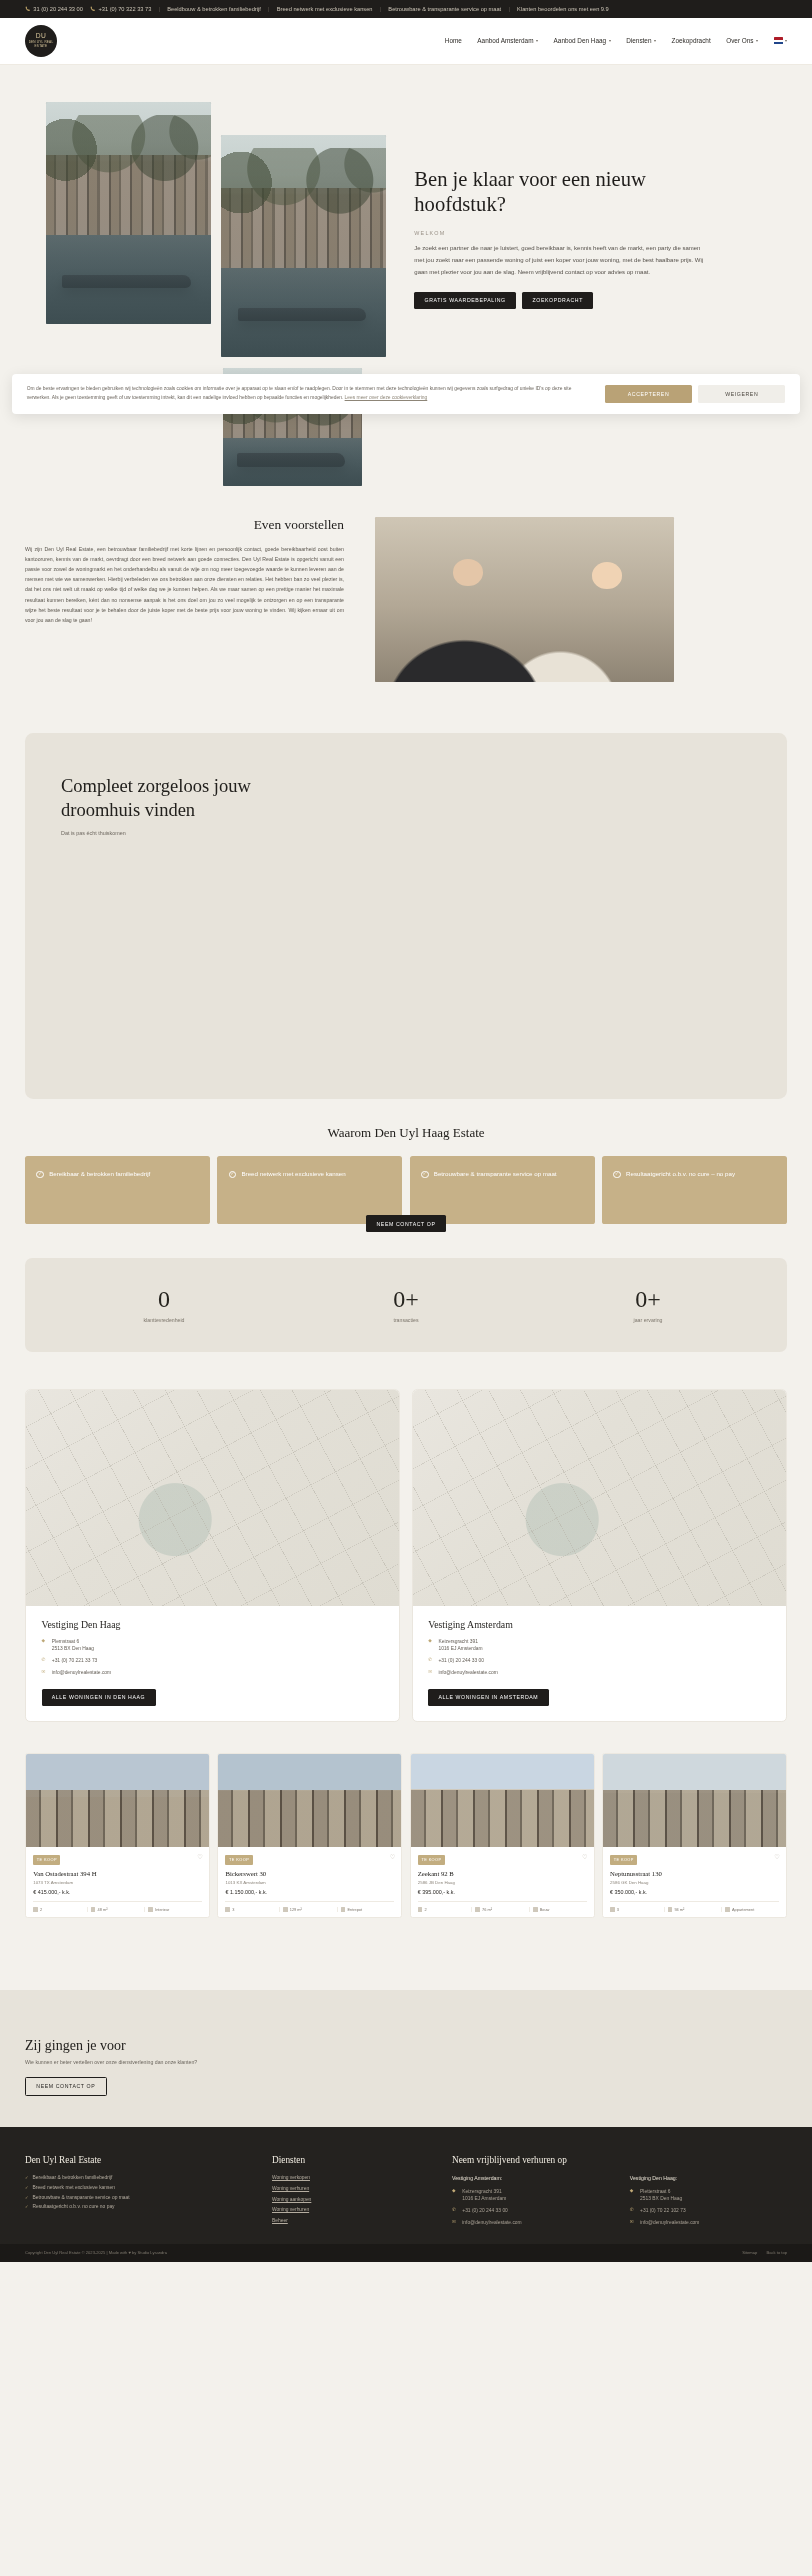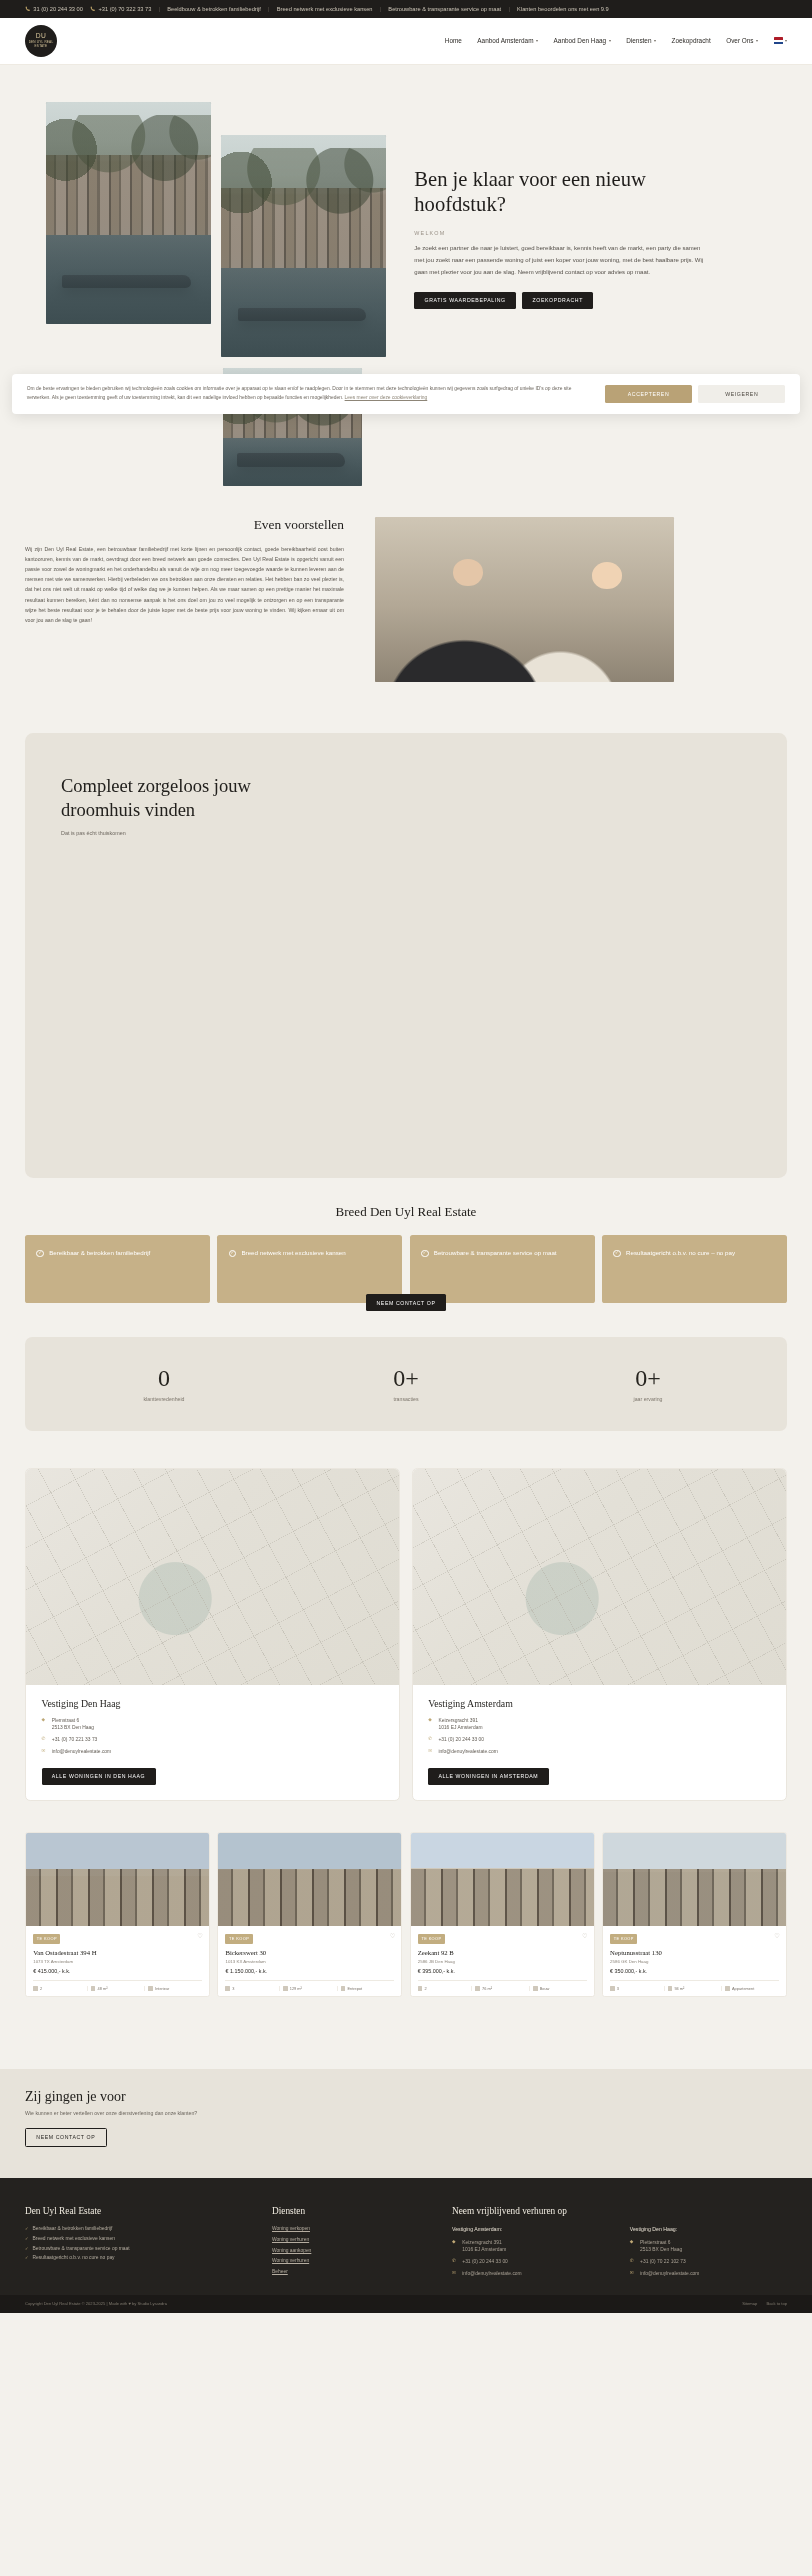--- a/index.html
+++ b/index.html
@@ -200,21 +200,21 @@
     content:""; position:absolute; left:26%; top:26%; width:10%; height:16%;
     border-radius:50%; background:#e4c6a8;
     box-shadow: 139px 3.1px 0 0 #f0d3b4;
   }
 
   
   .zorg-wrap { padding: 20.6px 25px 15.5px 25px; }
   .zorg {
     background: #e7e3da;
     border-radius: 8.2px;
-    height: 445px;
+    height: 366px;
     padding: 41px 36px;
     position: relative;
     overflow: hidden;
   }
   .zorg h2 {
     font-family: "Liberation Serif", serif;
     font-size: 18.5px; font-weight: 400; line-height: 1.3; color: #22201d;
     max-width: 216px;
   }
   .zorg .sub { margin-top: 8.2px; font-size: 5.4px; color: #6d675f; }
@@ -317,21 +317,21 @@
   .feat:last-child { border-right: none; }
   .feat .fic { width: 4.6px; height: 4.6px; background:#cfc8bb; border-radius: 0.5px; display:inline-block; }
   .card-heart-row { position: relative; }
   .heart-inline {
     position:absolute; right: 6.2px; top: 6.2px; color:#bdb6a9; font-size: 6.2px;
   }
 
   
   .reviews {
     background: #e7e3da;
-    padding: 20px 25px 31px 25px;
+    padding: 48px 25px 31px 25px;
     margin-top: 10.3px;
   }
   .reviews h2 {
     font-family:"Liberation Serif",serif; font-size: 14px; font-weight: 400; color:#22201d;
     margin-bottom: 5.2px;
   }
   .reviews p { font-size: 5.2px; color: #6c665e; margin-bottom: 11.3px; }
 
   
   .footer {
@@ -484,21 +484,21 @@
 </div>
 
 <div class="zorg-wrap">
   <div class="zorg">
     <h2>Compleet zorgeloos jouw droomhuis vinden</h2>
     <div class="sub">Dat is pas écht thuiskomen</div>
   </div>
 </div>
 
 <div class="waarom">
-  <h2>Breed Den Uyl Real Estate</h2>
+  <h2>Waarom Den Uyl Haag Estate</h2>
   <div class="usp-row">
     <div class="usp">
       <span class="check">✓</span>
       <span>Bereikbaar &amp; betrokken familiebedrijf</span>
     </div>
     <div class="usp">
       <span class="check">✓</span>
       <span>Breed netwerk met exclusieve kansen</span>
     </div>
     <div class="usp">

